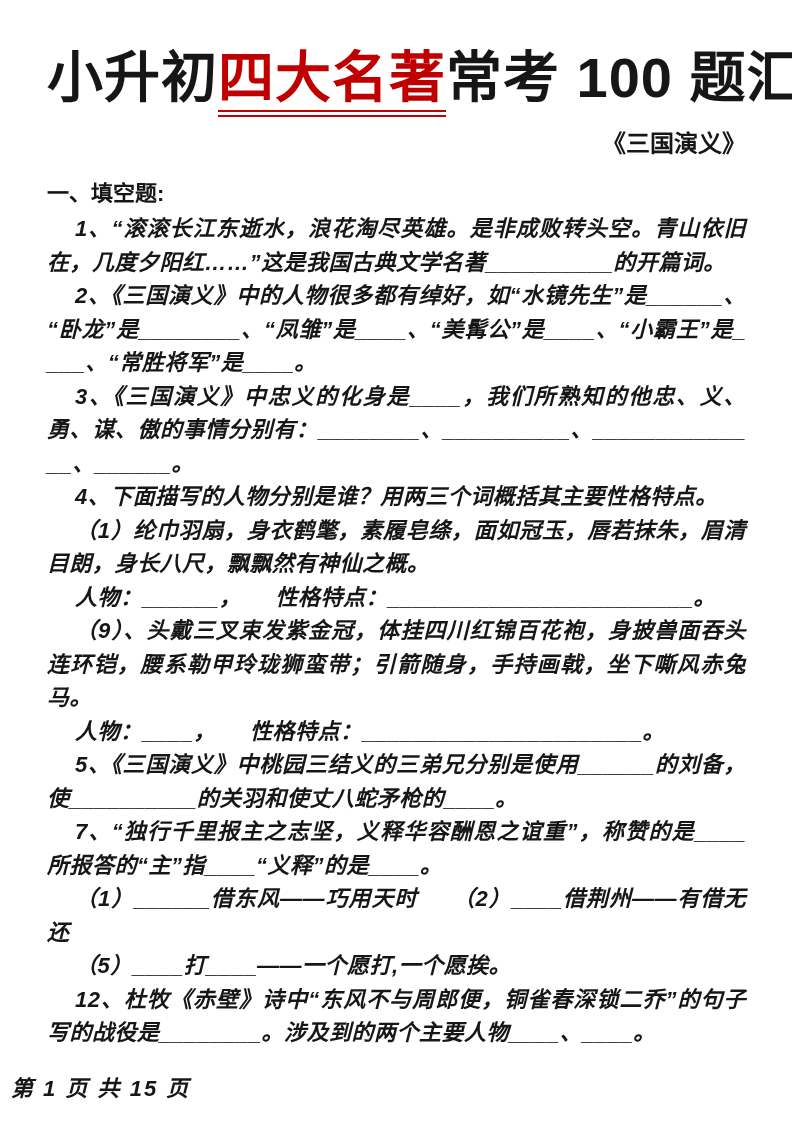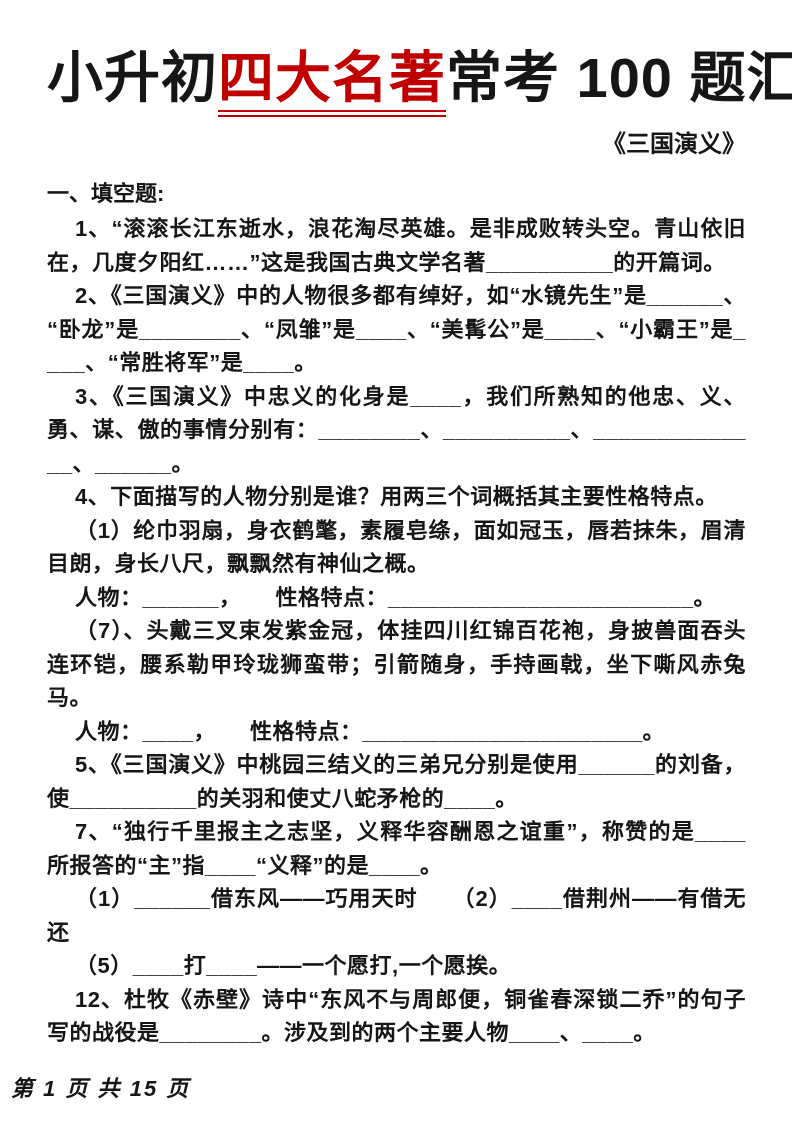--- a/index.html
+++ b/index.html
@@ -49,20 +49,21 @@
   }
   .qlist p.para {
     margin: 0;
     font-size: 22px;
     font-weight: bold;
     line-height: 33.5px;
     text-indent: 28px;
     text-align: justify;
     letter-spacing: 0.5px;
     word-break: break-all;
+    font-style: italic;
   }
   .footer {
     position: absolute;
     left: 11px;
     bottom: 20px;
     width: 100%;
     text-align: left;
     font-size: 22px;
     font-weight: bold;
     letter-spacing: 2px;
@@ -81,21 +82,21 @@
 
     <div class="section-heading">一、填空题:</div>
 
     <div class="qlist">
         <p class="para">1、“滚滚长江东逝水，浪花淘尽英雄。是非成败转头空。青山依旧在，几度夕阳红……”这是我国古典文学名著__________的开篇词。</p>
         <p class="para">2、《三国演义》中的人物很多都有绰好，如“水镜先生”是______、“卧龙”是________、“凤雏”是____、“美髯公”是____、“小霸王”是____、“常胜将军”是____。</p>
         <p class="para">3、《三国演义》中忠义的化身是____，我们所熟知的他忠、义、勇、谋、傲的事情分别有：________、__________、______________、______。</p>
         <p class="para">4、下面描写的人物分别是谁？用两三个词概括其主要性格特点。</p>
         <p class="para">（1）纶巾羽扇，身衣鹤氅，素履皂绦，面如冠玉，唇若抹朱，眉清目朗，身长八尺，飘飘然有神仙之概。</p>
         <p class="para">人物：______，　　性格特点：________________________。</p>
-        <p class="para">（7）、头戴三叉束发紫金冠，体挂四川红锦百花袍，身披兽面吞头连环铠，腰系勒甲玲珑狮蛮带；引箭随身，手持画戟，坐下嘶风赤兔马。</p>
+        <p class="para">（9）、头戴三叉束发紫金冠，体挂四川红锦百花袍，身披兽面吞头连环铠，腰系勒甲玲珑狮蛮带；引箭随身，手持画戟，坐下嘶风赤兔马。</p>
         <p class="para">人物：____，　　性格特点：______________________。</p>
         <p class="para">5、《三国演义》中桃园三结义的三弟兄分别是使用______的刘备，使__________的关羽和使丈八蛇矛枪的____。</p>
         <p class="para">7、“独行千里报主之志坚，义释华容酬恩之谊重”，称赞的是____所报答的“主”指____“义释”的是____。</p>
         <p class="para">（1）______借东风——巧用天时　　（2）____借荆州——有借无还</p>
         <p class="para">（5）____打____——一个愿打,一个愿挨。</p>
         <p class="para">12、杜牧《赤壁》诗中“东风不与周郎便，铜雀春深锁二乔”的句子写的战役是________。涉及到的两个主要人物____、____。</p>
       </div>
   </div>
 
   <div class="footer">第 1 页 共 15 页</div>

